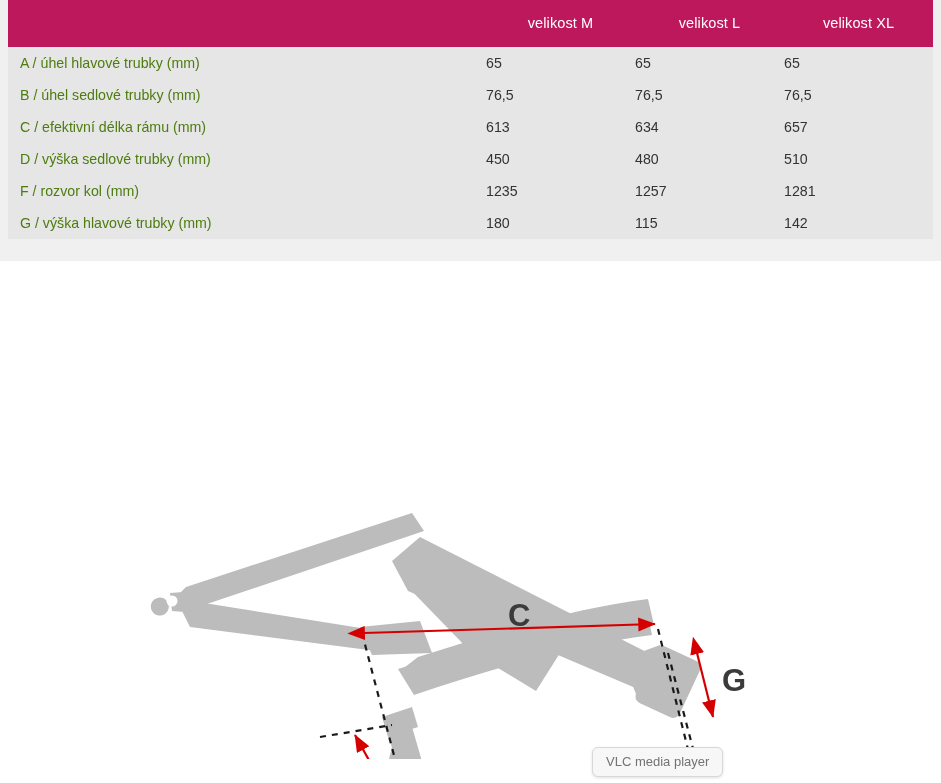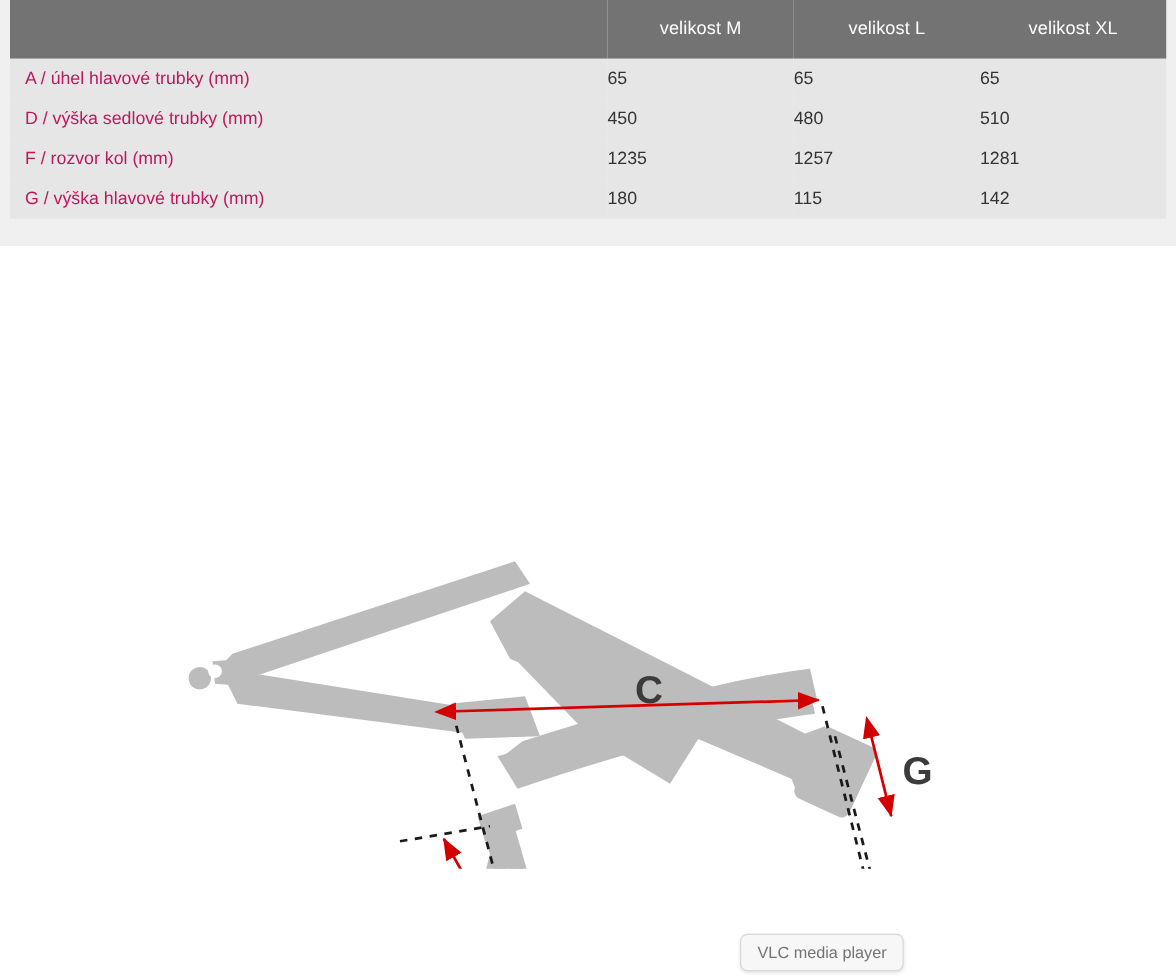--- a/index.html
+++ b/index.html
@@ -21,21 +21,21 @@
     padding: 0 8px 22px 8px;
     box-sizing: border-box;
     width: 941px;
   }
   table.geo {
     width: 100%;
     border-collapse: collapse;
     table-layout: fixed;
   }
   table.geo thead tr {
-    background: #737373;
+    background: #be185d;
   }
   table.geo thead th {
     color: #ffffff;
     font-size: 14.5px;
     font-weight: normal;
     padding: 15px 0 16px 0;
     text-align: center;
     letter-spacing: .1px;
   }
   table.geo thead th.lbl-head {
@@ -48,21 +48,21 @@
   }
   table.geo tbody td {
     font-size: 14.2px;
     color: #333333;
     padding: 8px 0 8px 0;
     text-align: left;
   }
   table.geo tbody td.lbl {
     text-align: left;
     padding-left: 12px;
-    color: #be185d;
+    color: #4d7c0f;
   }
 
   
   #diagram-section {
     position: relative;
     width: 941px;
     height: 498px;
     background: #ffffff;
   }
   #geo-diagram {
@@ -129,20 +129,32 @@
       </tr>
     </thead>
     <tbody>
       <tr>
         <td class="lbl">A / úhel hlavové trubky (mm)</td>
         <td>65</td>
         <td>65</td>
         <td>65</td>
       </tr>
       <tr>
+        <td class="lbl">B / úhel sedlové trubky (mm)</td>
+        <td>76,5</td>
+        <td>76,5</td>
+        <td>76,5</td>
+      </tr>
+      <tr>
+        <td class="lbl">C / efektivní délka rámu (mm)</td>
+        <td>613</td>
+        <td>634</td>
+        <td>657</td>
+      </tr>
+      <tr>
         <td class="lbl">D / výška sedlové trubky (mm)</td>
         <td>450</td>
         <td>480</td>
         <td>510</td>
       </tr>
       <tr>
         <td class="lbl">F / rozvor kol (mm)</td>
         <td>1235</td>
         <td>1257</td>
         <td>1281</td>

